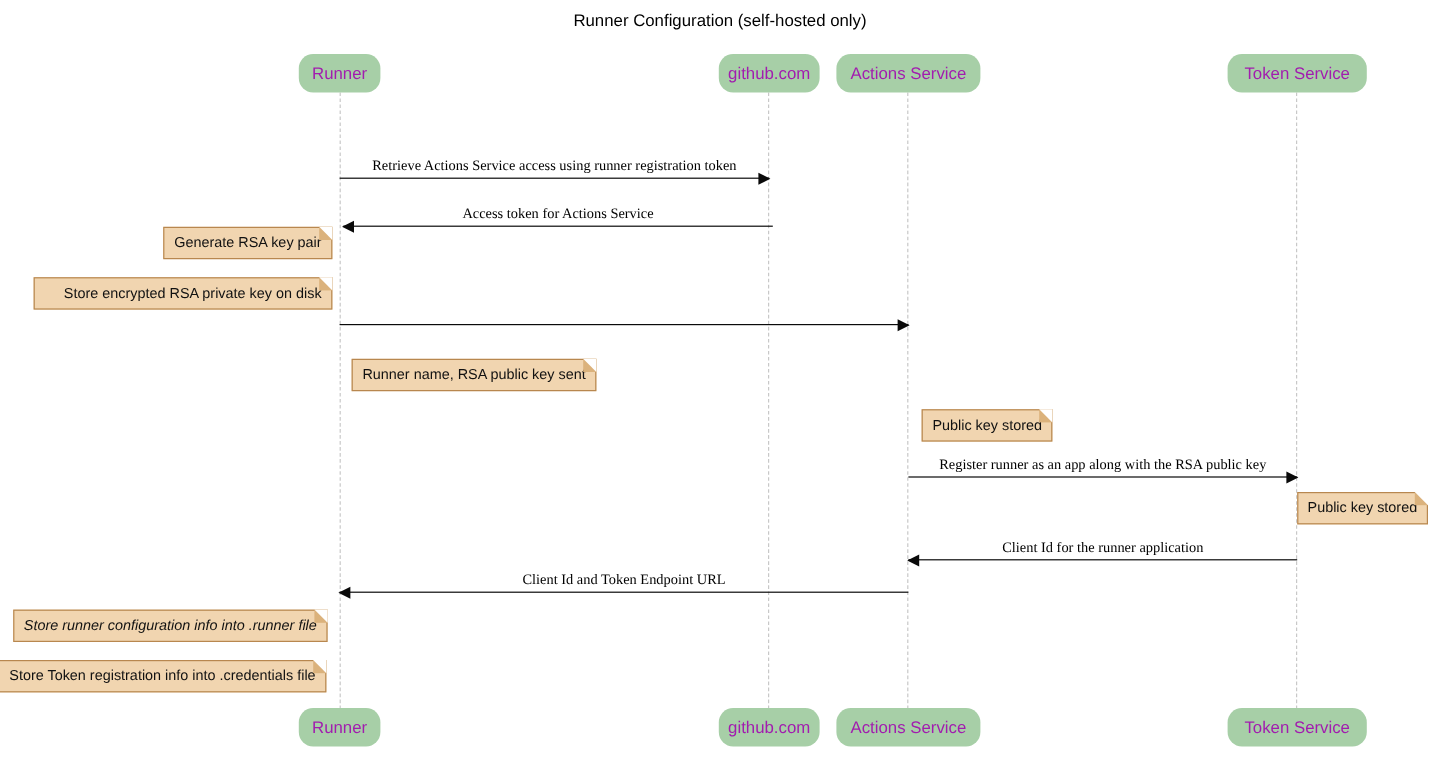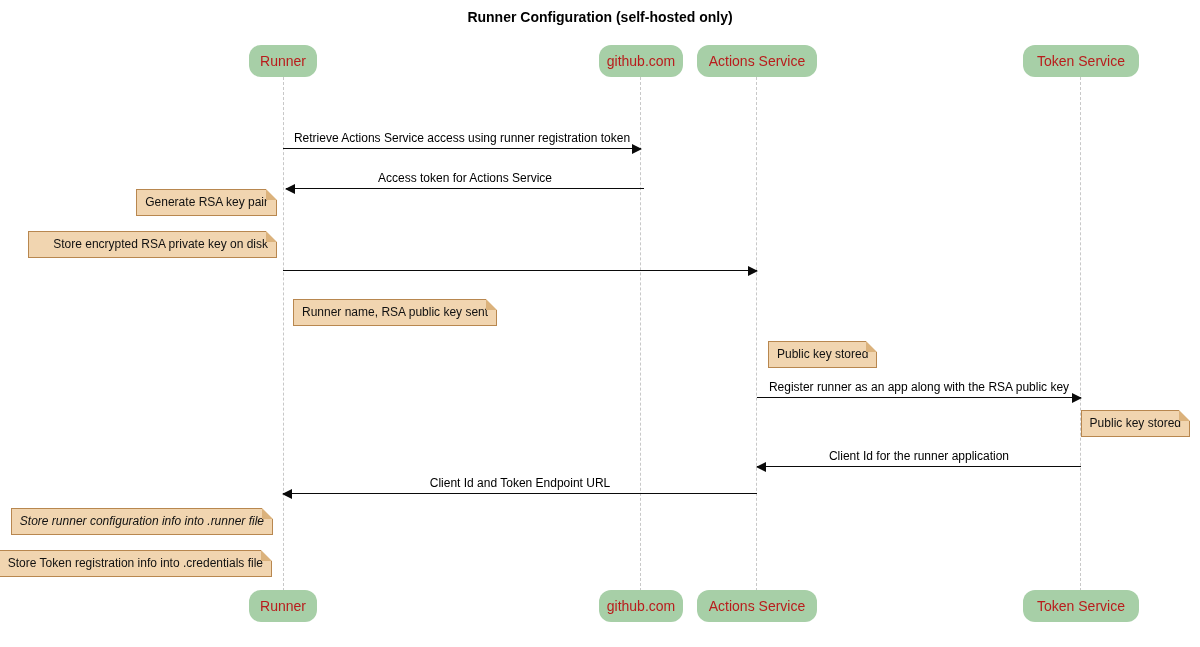--- a/index.html
+++ b/index.html
@@ -7,25 +7,25 @@
     --note-fill:#F1D5B0;
     --note-border:#B8874F;
     --note-fold:#DBB27C;
     --lifeline:#C8C8C8;
     --arrow:#0A0A0A;
     --background:#FFFFFF;
   }
   *{box-sizing:border-box;margin:0;padding:0;}
   body{font-family:"Liberation Sans",sans-serif;background:var(--background);}
   .diagram{position:relative;width:1200px;height:647px;background:var(--background);overflow:hidden;}
-  .title{position:absolute;top:9px;left:0;width:1200px;text-align:center;font-size:14px;font-weight:bold;color:#000;}
+  .title{position:absolute;top:9px;left:0;width:1200px;text-align:center;font-size:14px;font-weight:normal;color:#000;}
   .lifeline{position:absolute;top:77px;height:514px;width:0;border-left:1px dashed var(--lifeline);}
-  .participant{position:absolute;height:32px;line-height:32px;text-align:center;background:var(--participant-fill);border-radius:12px;font-size:14px;color:#b91c1c;}
+  .participant{position:absolute;height:32px;line-height:32px;text-align:center;background:var(--participant-fill);border-radius:12px;font-size:14px;color:#a21caf;}
   .message{position:absolute;}
-  .msg-label{height:15px;line-height:15px;text-align:center;font-size:12px;color:#000;white-space:nowrap;margin-bottom:2px;}
+  .msg-label{height:15px;line-height:15px;text-align:center;font-size:12px;color:#000;white-space:nowrap;margin-bottom:2px;font-family:Liberation Serif, serif;}
   .msg-line{position:relative;height:0;border-top:1.5px solid var(--arrow);}
   .arrowhead{position:absolute;top:-5.5px;width:0;height:0;border-top:5px solid transparent;border-bottom:5px solid transparent;}
   .arrowhead.right{right:-1px;border-left:10px solid var(--arrow);}
   .arrowhead.left{left:-1px;border-right:10px solid var(--arrow);}
   .note{position:absolute;background:var(--note-fill);border:1px solid var(--note-border);font-size:12px;line-height:15px;padding:5px 8px;white-space:nowrap;color:#111;}
   .note::before{content:"";position:absolute;top:-1px;right:-1px;border-style:solid;border-width:0 11px 11px 0;border-color:var(--background) var(--background) var(--note-fold) var(--note-fold);}
 </style>
 </head>
 <body>
 

